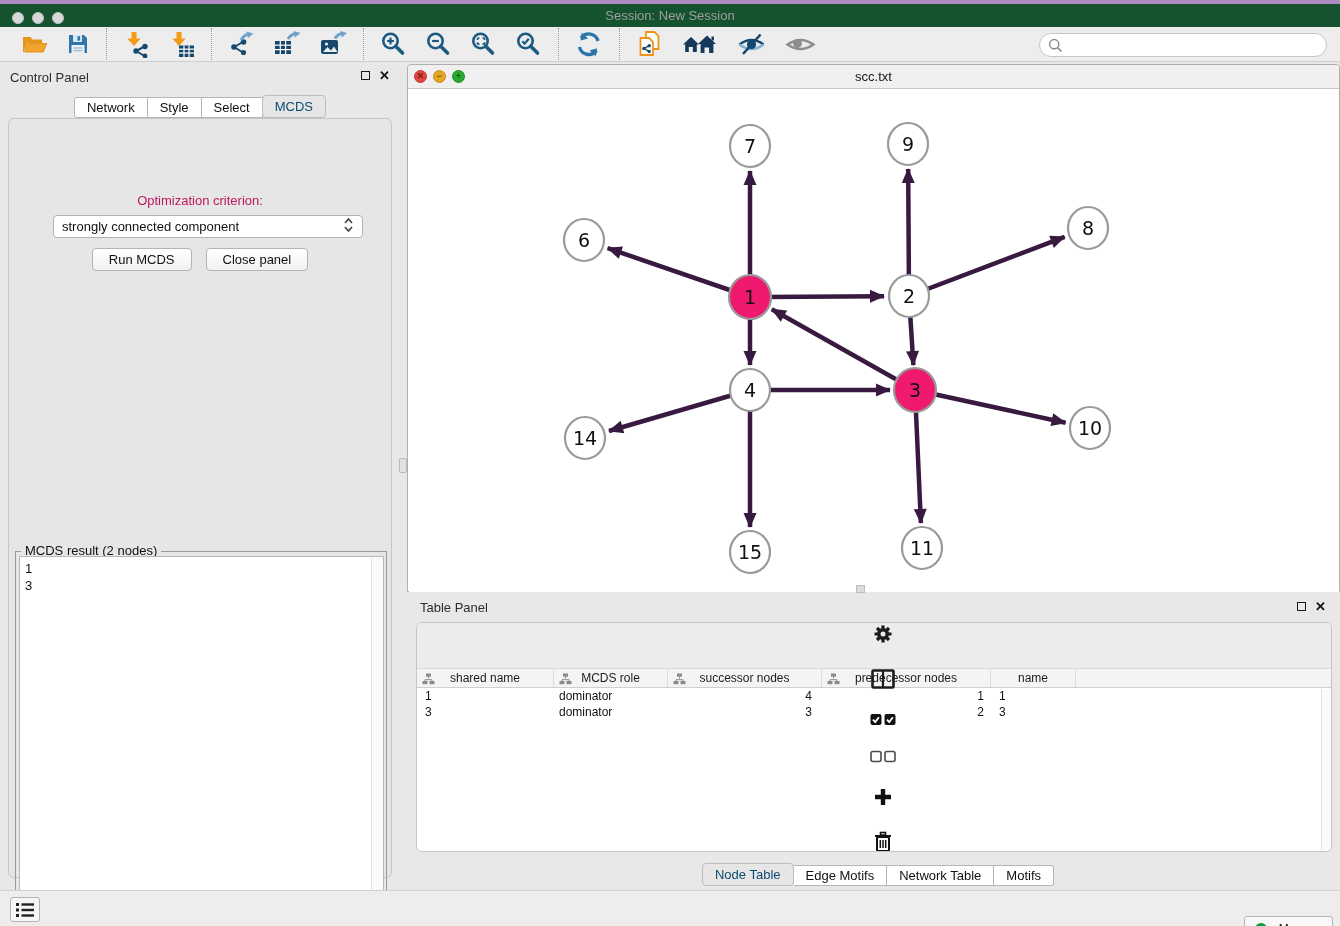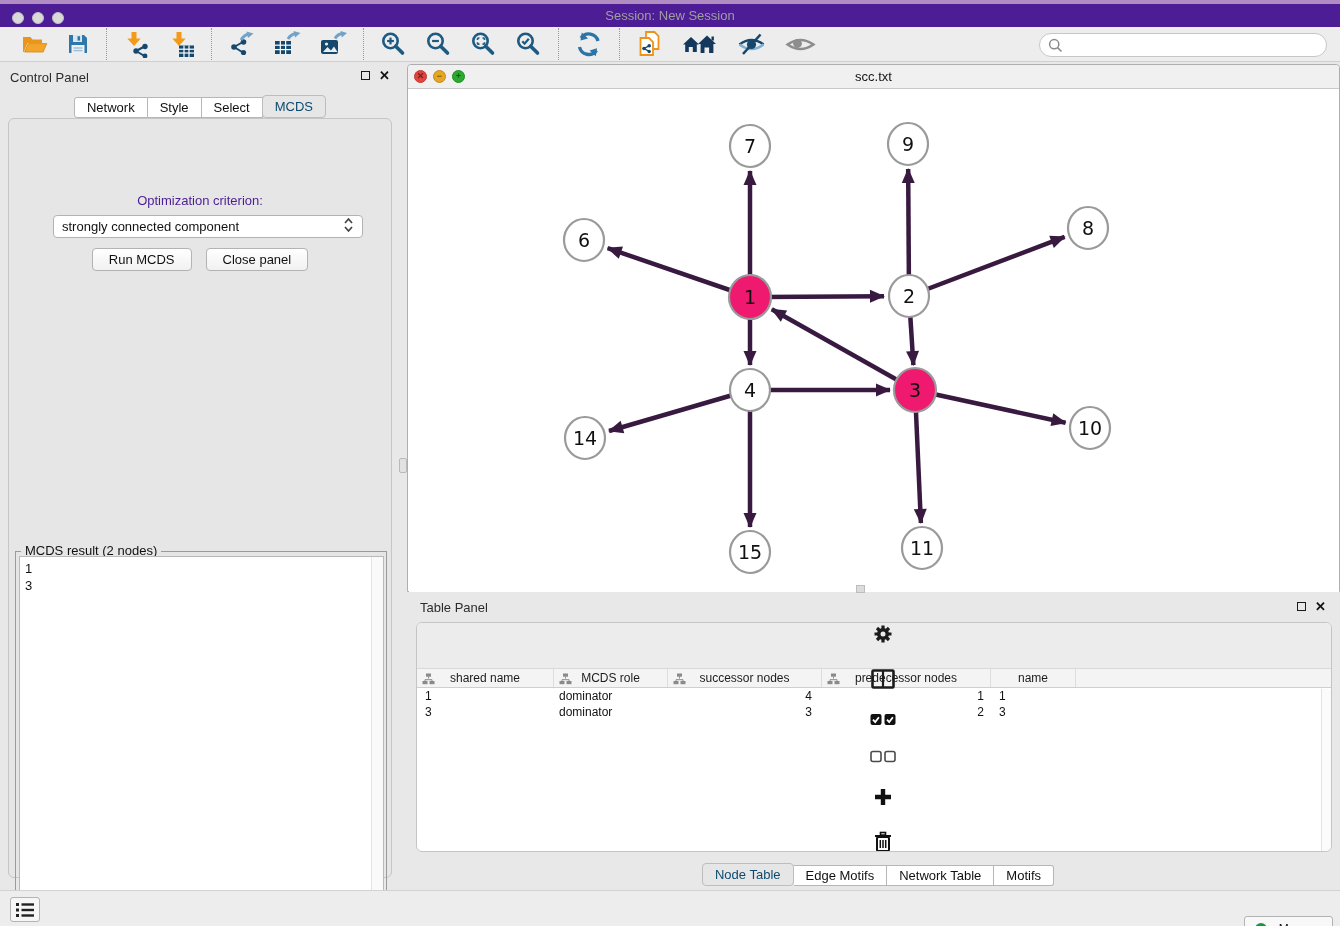--- a/index.html
+++ b/index.html
@@ -1,21 +1,21 @@
 <!DOCTYPE html>
 <html><head>
 <meta charset="utf-8">
 <style>
   * { margin:0; padding:0; box-sizing:border-box; }
   html,body { width:1340px; height:926px; background:#e9e8e9; font-family:"Liberation Sans",sans-serif; }
   #app { position:relative; width:1340px; height:926px; overflow:hidden; background:#e9e8e9; }
 
   
   .top-strip { position:absolute; left:0; top:0; width:1340px; height:4px; background:#b18cc2; }
-  .titlebar { position:absolute; left:0; top:4px; width:1340px; height:23px; background:#4c1d95; }
+  .titlebar { position:absolute; left:0; top:4px; width:1340px; height:23px; background:#14532d; }
   .titlebar .title { position:absolute; left:0; right:0; top:4px; text-align:center; font-size:13px; color:#9f9f9f; }
   .lights { position:absolute; left:12px; top:8px; display:flex; gap:8px; }
   .light { width:12px; height:12px; border-radius:50%; background:#d9d9d9; border:1px solid #c2c2c2; }
 
   .toolbar { position:absolute; left:0; top:27px; width:1340px; height:35px; background:#eeedee;
              border-bottom:1px solid #cfcfcf; display:flex; align-items:center; padding-left:12px; }
   .tbtn { background:none; border:none; padding:0 9px; height:34px; display:flex; align-items:center; cursor:pointer; }
   .sep { border-left:1px dotted #9a9a9a; height:32px; margin:0 7px; }
   .searchwrap { position:absolute; right:13px; top:6px; width:288px; height:24px; background:#fff;
                 border:1px solid #c6c6c6; border-radius:12px; display:flex; align-items:center; padding-left:8px; }
@@ -32,21 +32,21 @@
   .cp-tabs { position:absolute; left:0; top:33px; width:100%; display:flex; justify-content:center; }
   .tabset { display:flex; align-items:flex-end; }
   .tab { font-size:13px; color:#111; background:#fff; border:1px solid #b6b6b6; padding:2px 12px; height:21px; }
   .tab + .tab { border-left:none; }
   .tab.first { border-radius:3px 0 0 3px; }
   .tab.sel { background:#e7e6e7; color:#0c4a6e; border:1px solid #bdbdbd; border-radius:4px; height:23px;
              padding:3px 12px; margin-left:-1px; }
 
   .cp-content { position:absolute; left:8px; top:56px; width:384px; height:760px; background:#e7e6e7;
                 border:1px solid #c6c6c6; border-radius:6px; }
-  .opt-label { position:absolute; left:0; width:100%; top:74px; text-align:center; font-size:13px; color:#4c1d95; }
+  .opt-label { position:absolute; left:0; width:100%; top:74px; text-align:center; font-size:13px; color:#be185d; }
   .combo { position:absolute; left:44px; top:96px; width:310px; height:23px; background:#fff;
            border:1px solid #b3b3b3; border-radius:4px; display:flex; align-items:center;
            padding:0 8px; font-size:13px; color:#111; }
   .combo .stepper { margin-left:auto; }
   .btn-row { position:absolute; left:0; top:129px; width:100%; display:flex; justify-content:center; gap:14px; }
   .pbtn { height:23px; padding:0 16px; font-size:13px; color:#111; background:linear-gradient(#ffffff,#f1f1f1);
           border:1px solid #b3b3b3; border-radius:4px; }
 
   .groupbox { position:absolute; left:6px; top:432px; width:372px; height:378px; border:1px solid #9a9a9a; }
   .legend { position:absolute; left:5px; top:-9px; background:#e7e6e7; padding:0 4px; font-size:13px; color:#111; }

